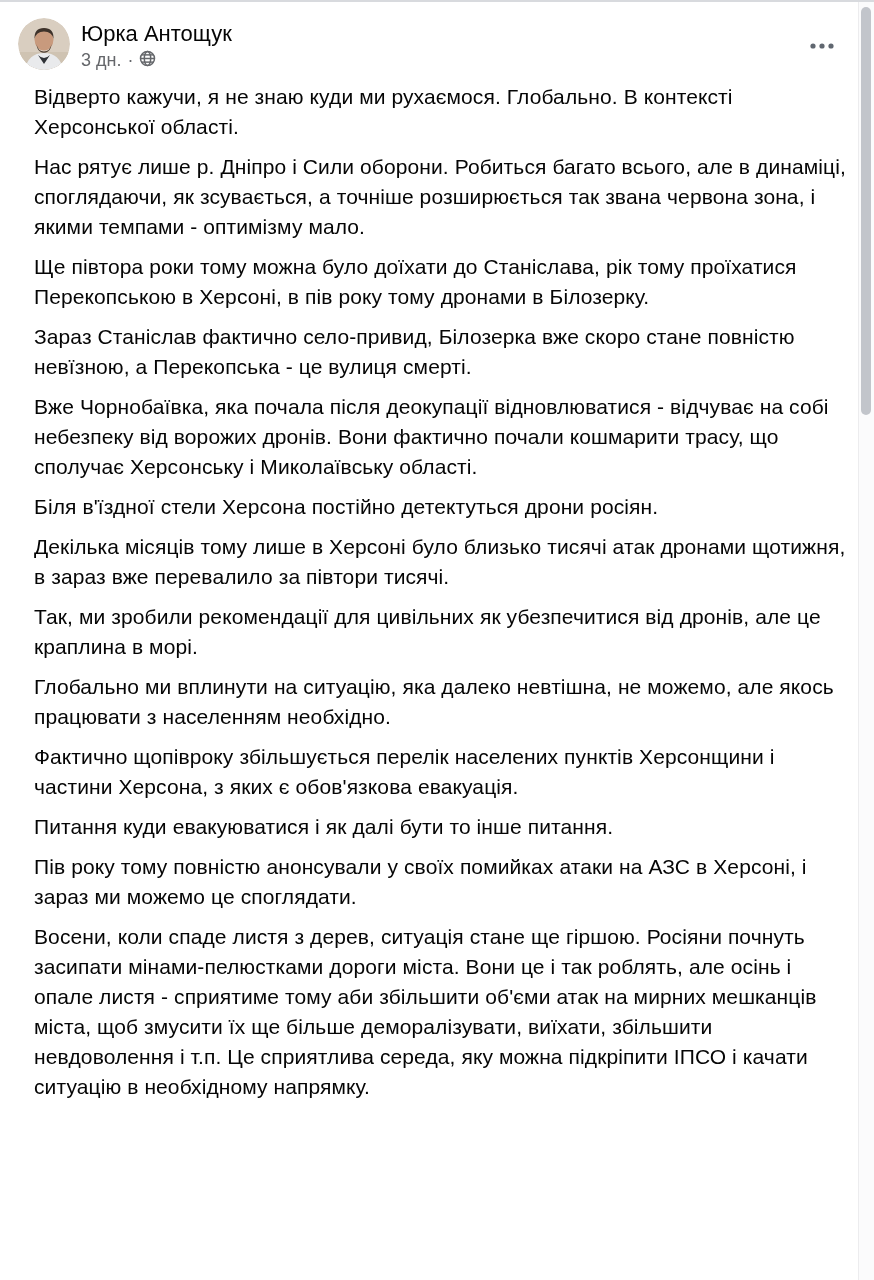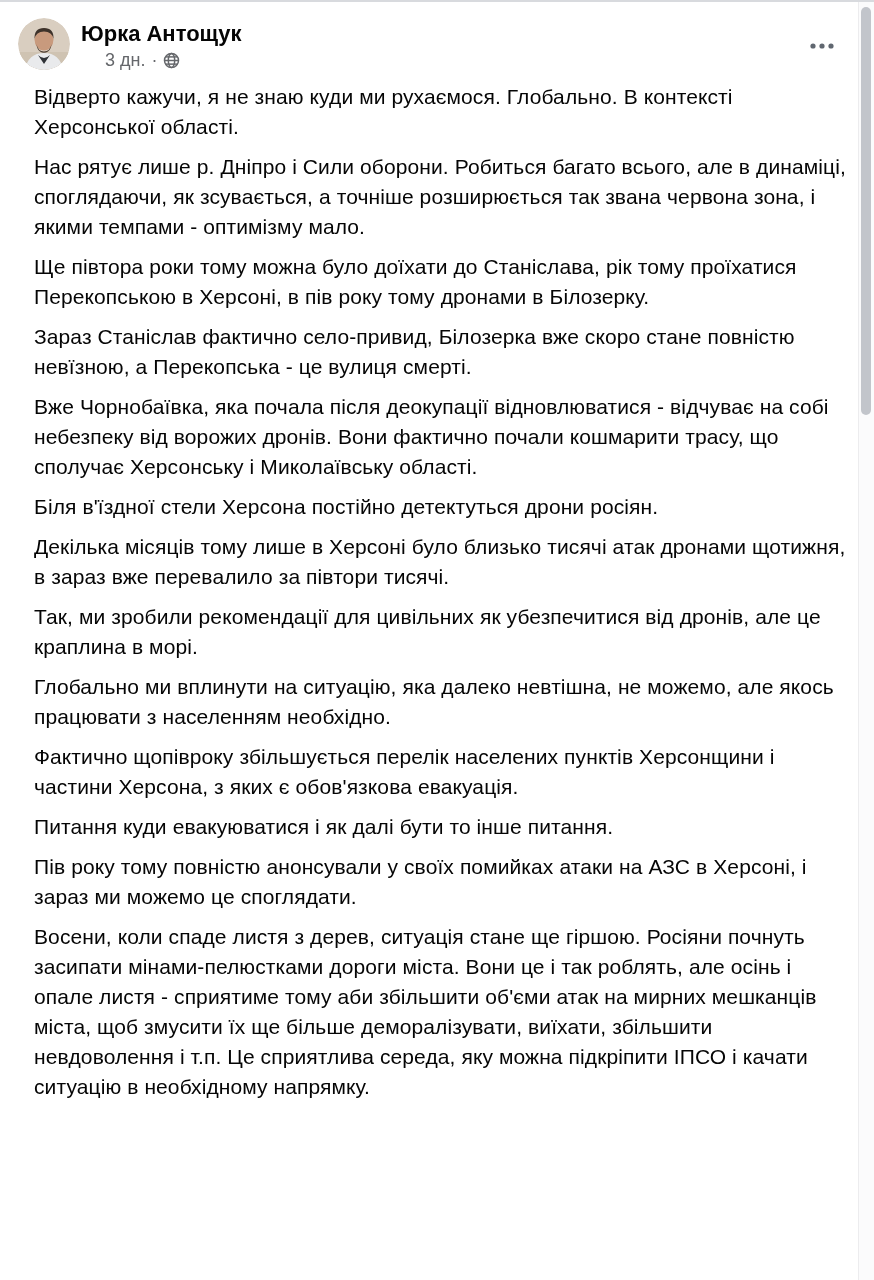--- a/index.html
+++ b/index.html
@@ -28,34 +28,32 @@
     width: 52px;
     height: 52px;
     border-radius: 50%;
     overflow: hidden;
     flex: 0 0 auto;
     cursor: pointer;
   }
   .header-texts { display: flex; flex-direction: column; padding-top: 3px; }
   .author-name {
     font-size: 22px;
-    font-weight: 700;
+    font-weight: 400;
     line-height: 26px;
     color: #050505;
     cursor: pointer;
   }
   .meta-row {
     display: flex;
-    align-items: center;
     gap: 6px;
     margin-top: 3px;
     color: #65676b;
     font-size: 18px;
     line-height: 20px;
-    margin-left: 24px;
   }
   .meta-sep { color: #65676b; }
   .more-button {
     position: absolute;
     top: 26px;
     right: 34px;
     width: 36px;
     height: 36px;
     display: flex;
     align-items: center;

